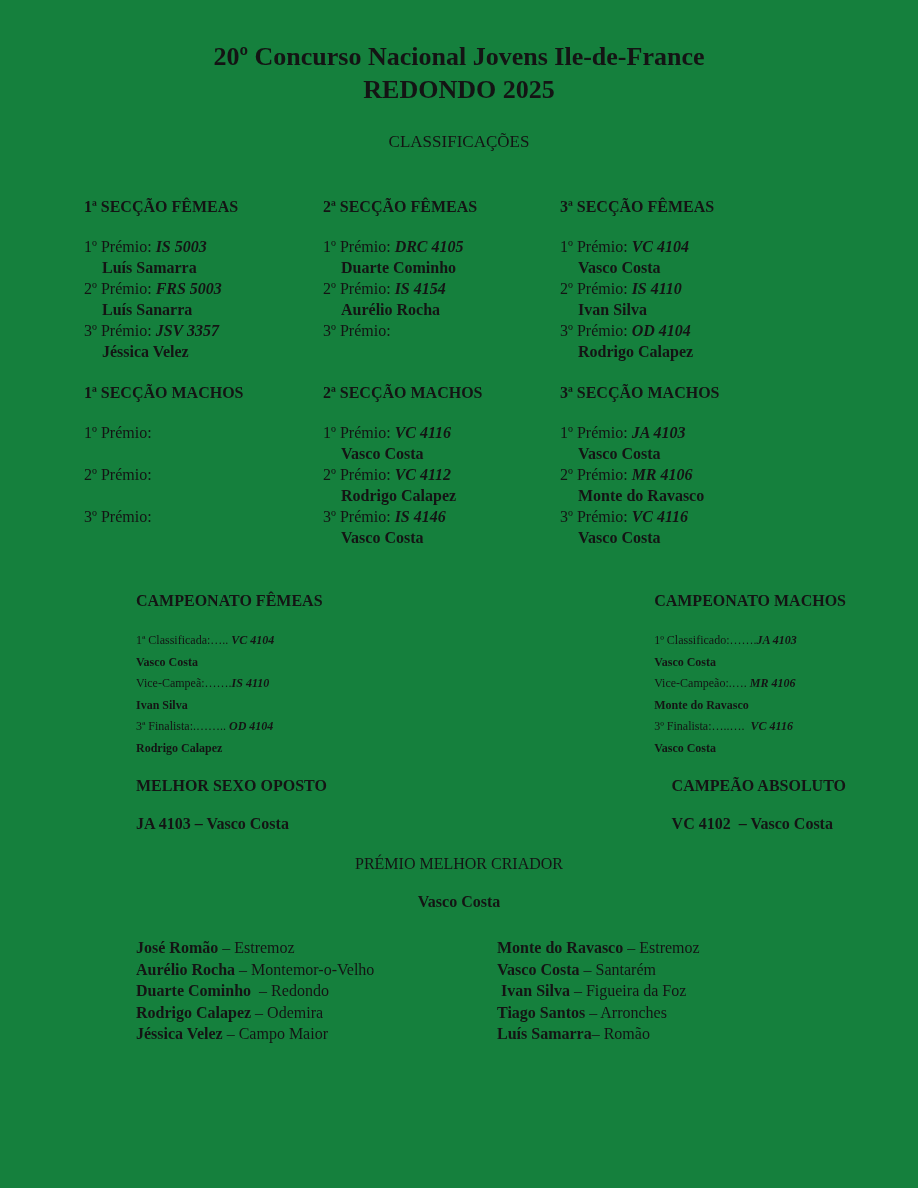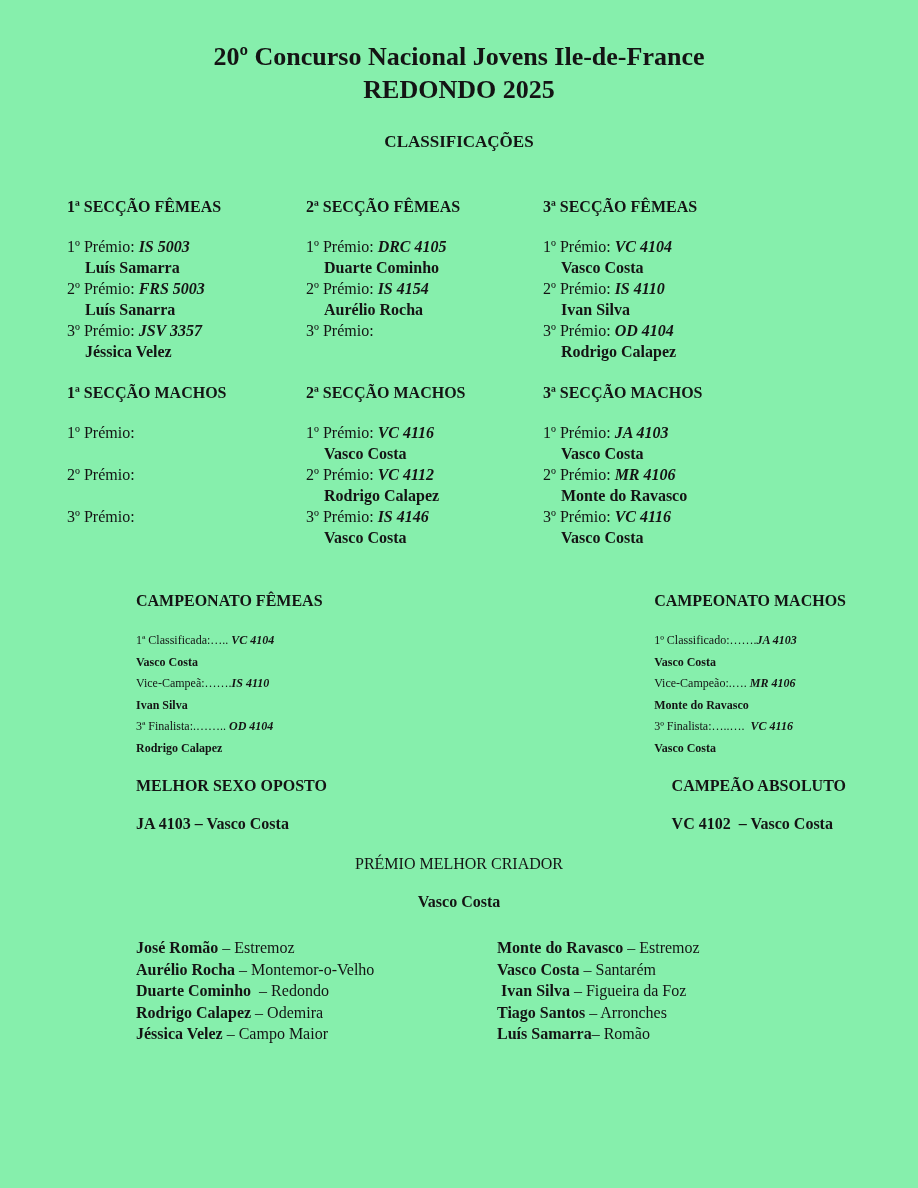--- a/index.html
+++ b/index.html
@@ -1,40 +1,40 @@
 <!DOCTYPE html>
 <html><head>
 <meta charset="utf-8">
 <style>
   html,body{margin:0;padding:0;background:#fff;}
   .page{
     position:relative;
     width:918px;height:1188px;
-    background:#86efac;
+    background:#15803d;
     color:#141414;
     font-family:"Liberation Serif","DejaVu Serif",serif;
     overflow:hidden;
   }
   .doc-title{
     padding-top:40px;
     text-align:center;
     font-weight:700;
     font-size:26px;
     line-height:33px;
   }
   .doc-subtitle{
     margin-top:26px;
     text-align:center;
-    font-weight:700;
+    font-weight:400;
     font-size:17px;
   }
   .sections{
     display:grid;
     grid-template-columns:239px 237px auto;
-    margin:46px 70px 0 67px;
+    margin:46px 70px 0 84px;
     row-gap:22px;
   }
   .section-heading{
     font-weight:700;
     font-size:16px;
     margin-bottom:20px;
     white-space:nowrap;
   }
   .entry-line{
     font-size:16px;

